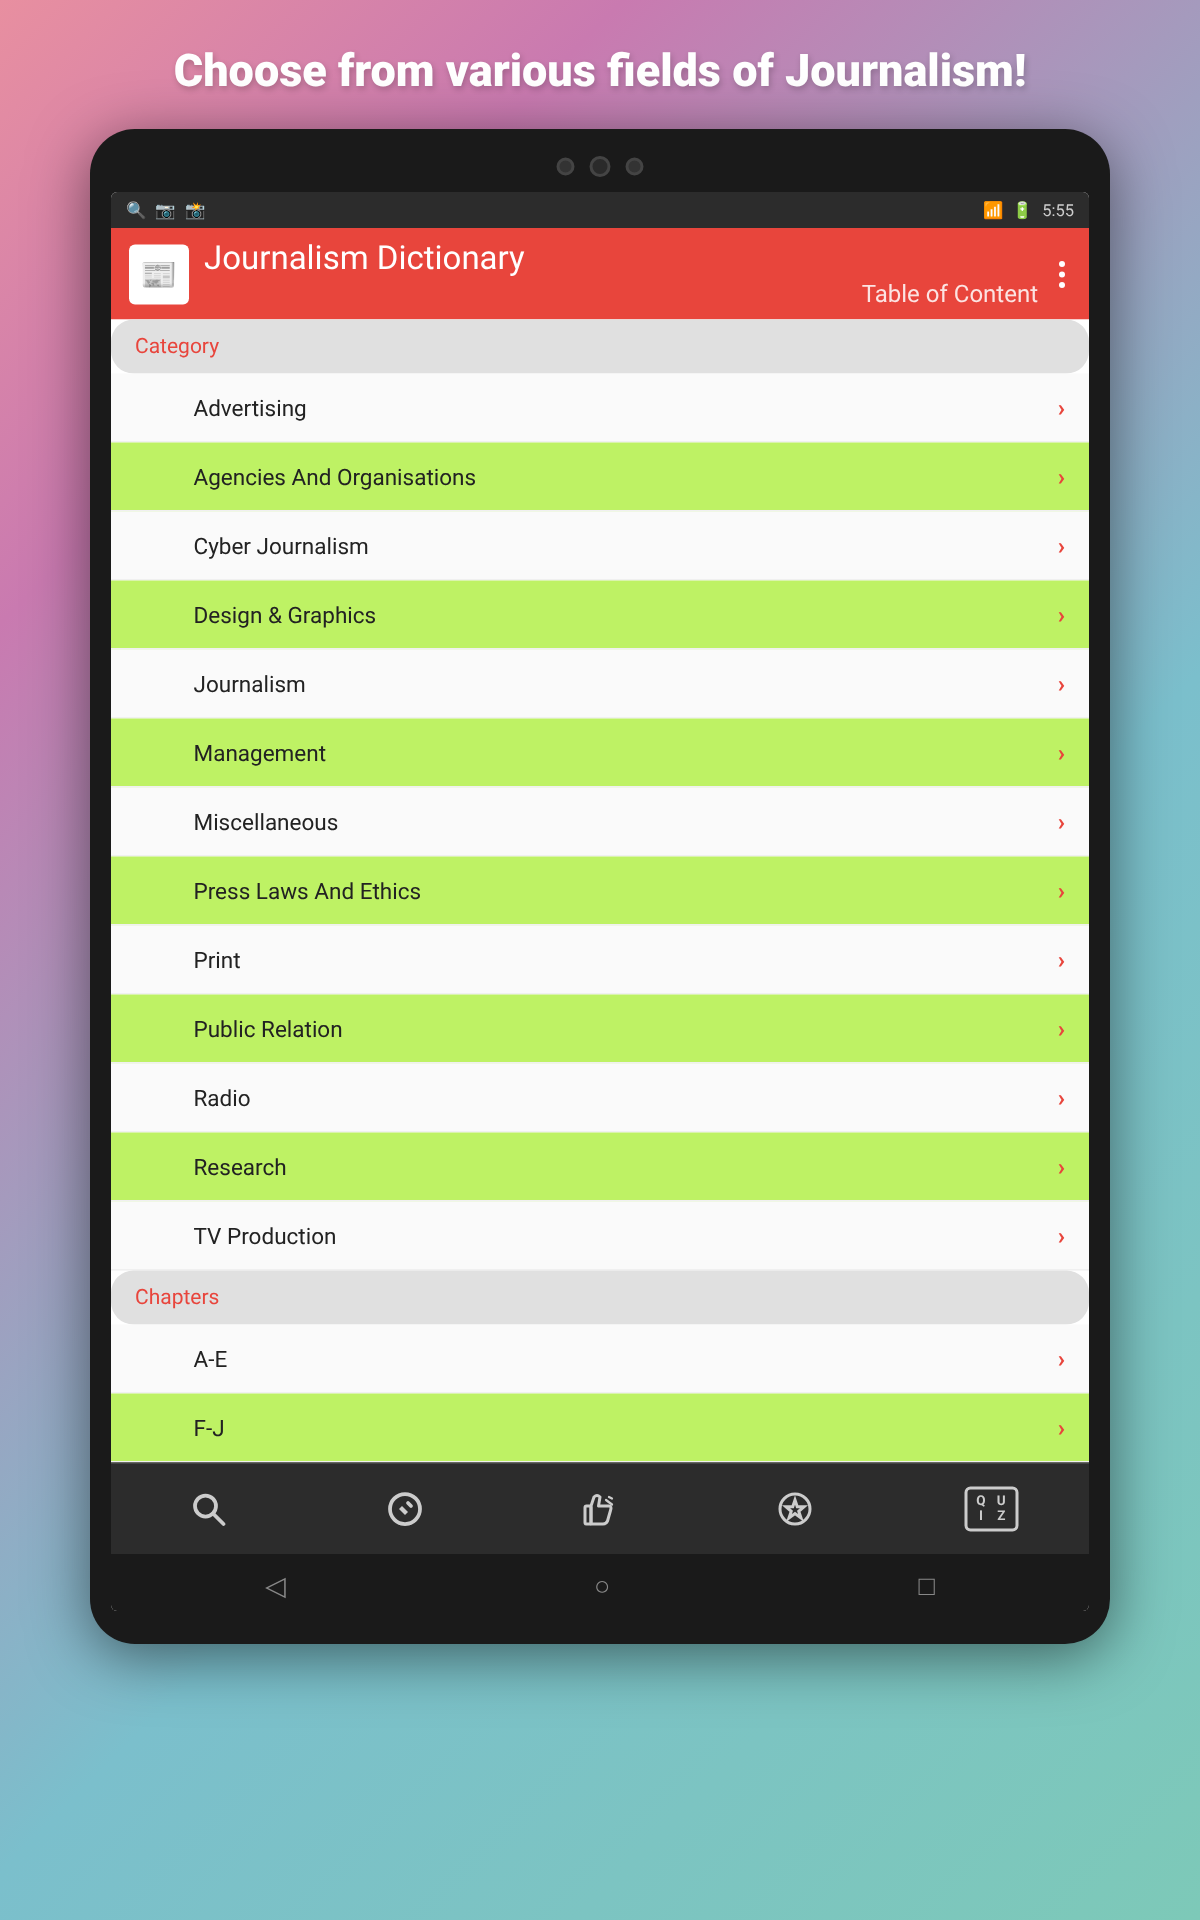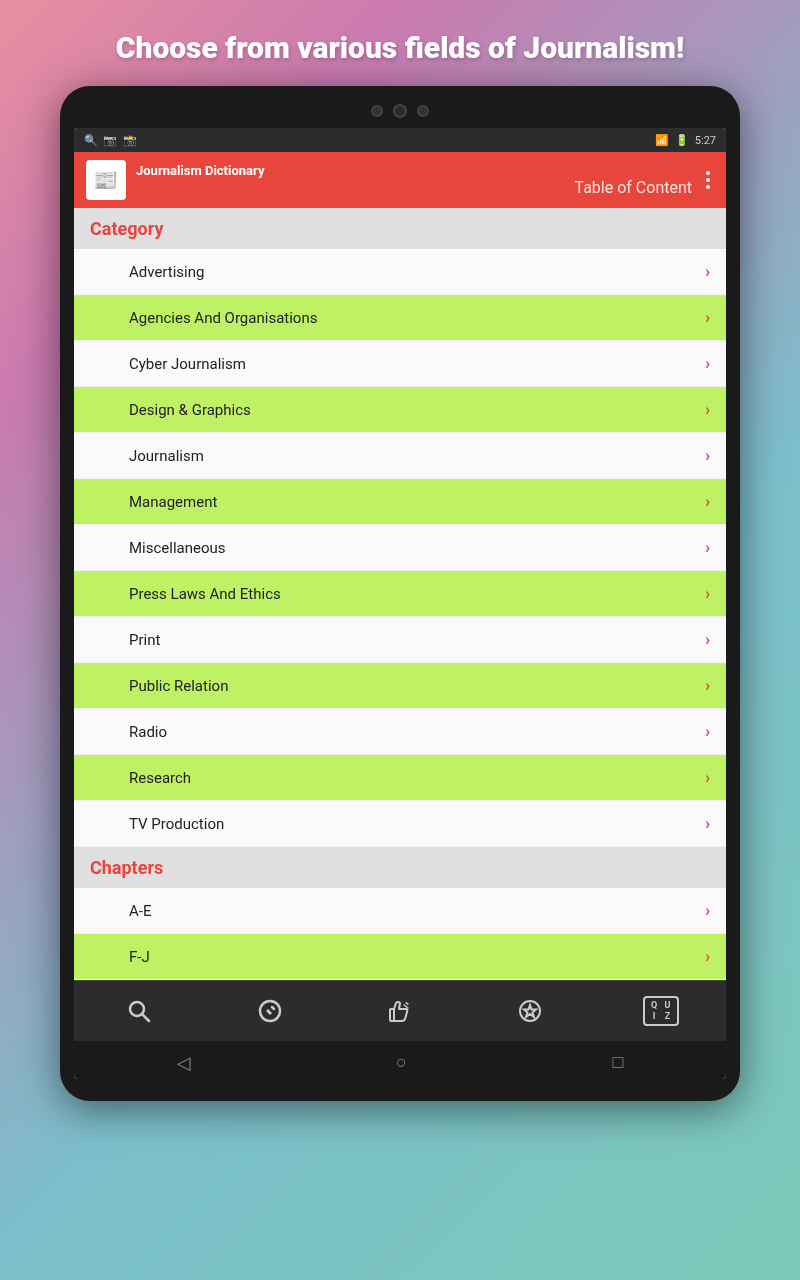--- a/index.html
+++ b/index.html
@@ -112,22 +112,22 @@
       font-size: 20px;
       flex-shrink: 0;
     }
 
     .app-title-block {
       flex: 1;
     }
 
     .app-title {
       color: white;
-      font-size: 13px;
-      font-weight: bold;
+      font-size: 22px;
+      font-weight: normal;
       line-height: 1.2;
     }
 
     .app-subtitle {
       color: rgba(255,255,255,0.85);
       font-size: 16px;
       text-align: right;
     }
 
     .app-menu-icon {
@@ -149,23 +149,24 @@
 
     
     .list-content {
       background: white;
     }
 
     .section-header {
       background: #e0e0e0;
       padding: 10px 16px;
       color: #e8453c;
-      font-size: 18px;
-      font-weight: bold;
+      font-size: 14px;
+      font-weight: normal;
       text-transform: capitalize;
+      border-radius: 15px;
     }
 
     .list-item {
       display: flex;
       align-items: center;
       justify-content: space-between;
       padding: 13px 16px;
       border-bottom: 1px solid #f0f0f0;
       background: #bef264;
       cursor: pointer;
@@ -259,21 +260,21 @@
 
     <div class="status-bar">
       <div class="status-left">
         <span class="status-icon">🔍</span>
         <span class="status-icon">📷</span>
         <span class="status-icon">📸</span>
       </div>
       <div class="status-right">
         <span>📶</span>
         <span>🔋</span>
-        <span>5:27</span>
+        <span>5:55</span>
       </div>
     </div>
 
     <div class="app-bar">
       <div class="app-icon">📰</div>
       <div class="app-title-block">
         <div class="app-title">Journalism Dictionary</div>
         <div class="app-subtitle">Table of Content</div>
       </div>
       <div class="app-menu-icon">

